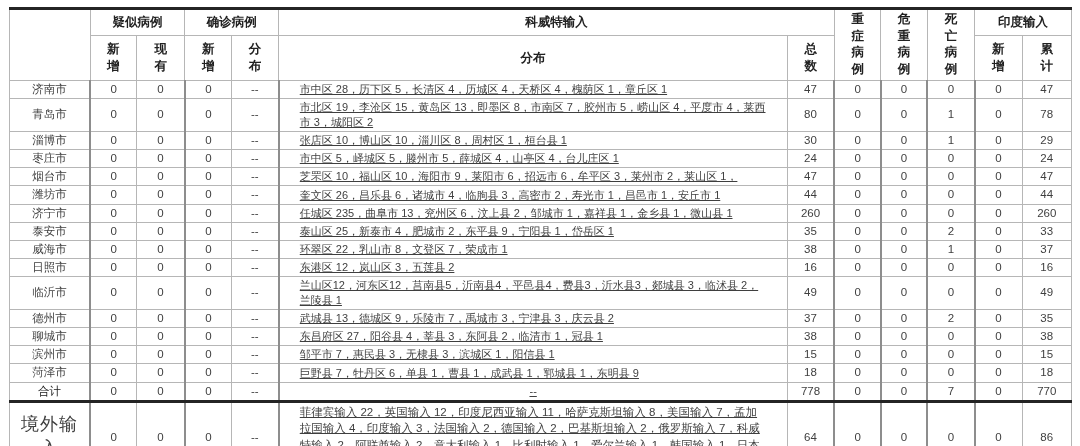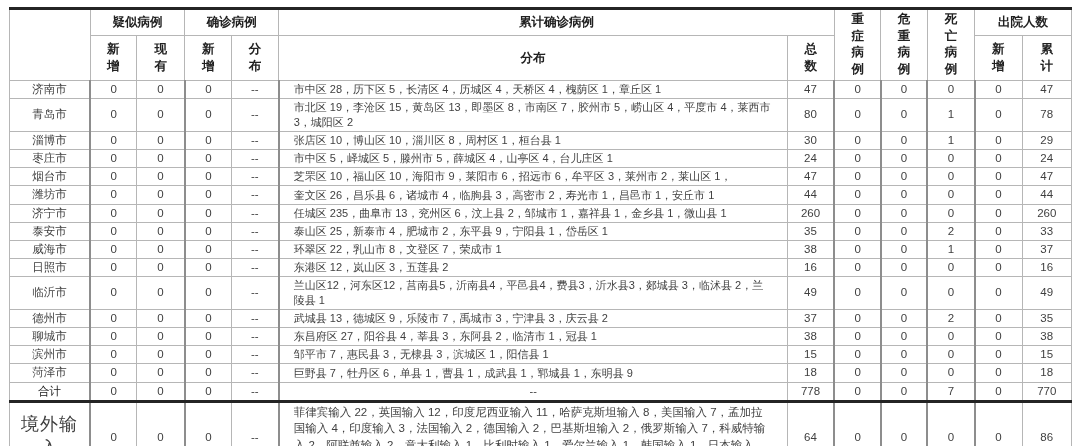--- a/index.html
+++ b/index.html
@@ -22,21 +22,21 @@
   
   .gb { border-left: 2px solid #8d8d8d; }
   tbody tr > *:nth-child(2),
   tbody tr > *:nth-child(4),
   tbody tr > *:nth-child(6),
   tbody tr > *:nth-child(8),
   tbody tr > *:nth-child(9),
   tbody tr > *:nth-child(10),
   tbody tr > *:nth-child(11) { border-left: 2px solid #8d8d8d; }
 
-  td.dist { text-align: left; padding: 1px 14px; font-size: 11px; line-height: 1.35; }
+  td.dist { text-align: left; padding: 1px 20px; font-size: 11px; line-height: 1.35; text-decoration: underline; }
   td.dist.center { text-align: center; }
 
   tr.total .row-label { font-weight: 400; color: #212121; }
   tr.imported > th, tr.imported > td { border-top: 3px solid #242424; }
   tr.imported .row-label { font-size: 18px; letter-spacing: 1px; }
   tr.imported td.dist { line-height: 1.45; font-size: 11.5px; }
   .row-label { color: #3f3f3f; }
 </style>
 </head>
 <body>
@@ -55,28 +55,28 @@
         <col style="width:46px">
       <col style="width:47px">
         <col style="width:47px">
         <col style="width:49px">
     </colgroup>
     <thead>
       <tr>
         <th rowspan="2"></th>
         <th colspan="2" class="gb">疑似病例</th>
         <th colspan="2" class="gb">确诊病例</th>
-        <th colspan="2" class="gb">累计确诊病例</th>
+        <th colspan="2" class="gb">科威特输入</th>
         <th rowspan="2" class="gb two-line">重症
 病例</th>
         <th rowspan="2" class="gb two-line">危重
 病例</th>
         <th rowspan="2" class="gb two-line">死亡
 病例</th>
-        <th colspan="2" class="gb">出院人数</th>
+        <th colspan="2" class="gb">印度输入</th>
       </tr>
       <tr>
         <th class="gb">新增</th>
         <th>现有</th>
         <th class="gb">新增</th>
         <th>分布</th>
         <th class="gb">分布</th>
         <th>总数</th>
         <th class="gb">新增</th>
         <th>累计</th>

